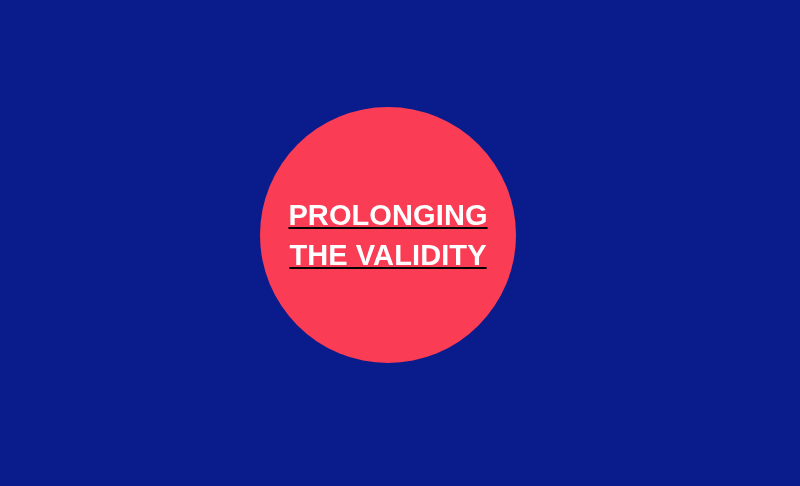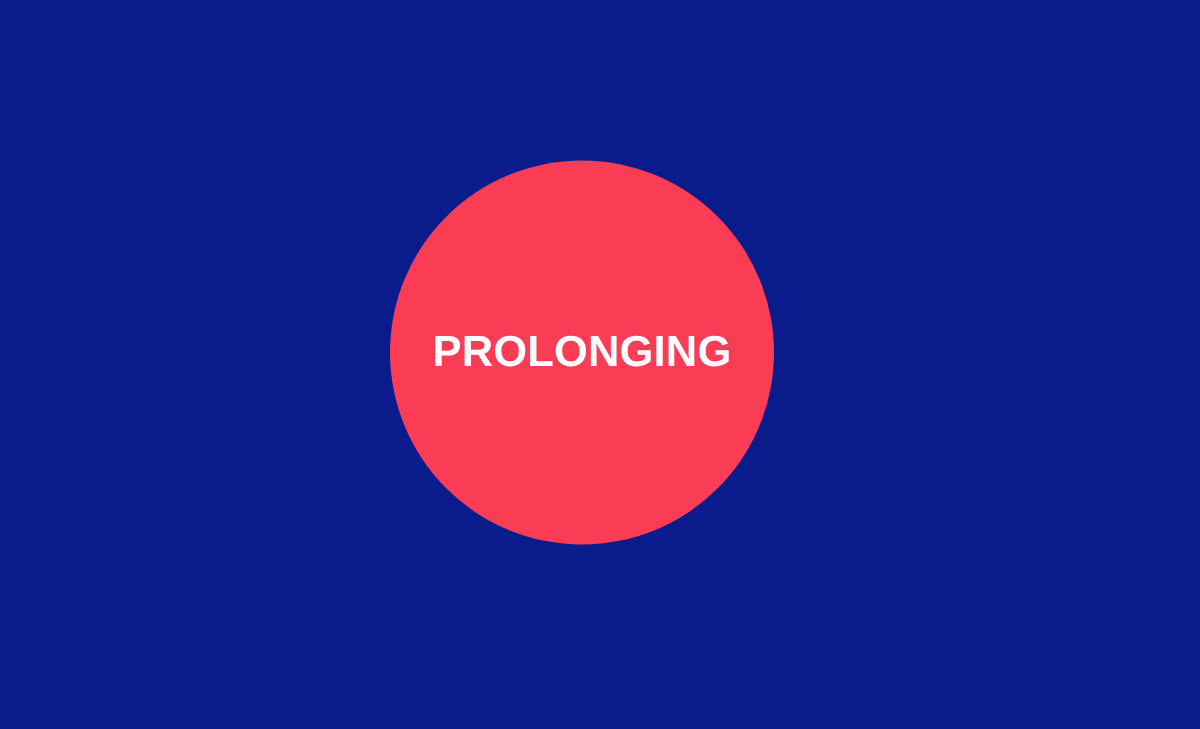--- a/index.html
+++ b/index.html
@@ -30,20 +30,21 @@
     left: 260px;
     top: 107px;
     width: 256px;
     height: 256px;
     border-radius: 50%;
     background: #fa3c55;
     display: flex;
     align-items: center;
     justify-content: center;
     box-sizing: border-box;
+    text-decoration: underline;
   }
 
   
   .title-block {
     width: 240px;
     text-align: center;
     color: #ffffff;
     font-weight: bold;
     font-size: 29px;
     line-height: 40px;
@@ -59,17 +60,18 @@
 </style>
 </head>
 <body>
 
 <div class="slide">
 
   <div class="circle">
 
     <div class="title-block">
       <span class="title-line">PROLONGING</span>
+      <span class="title-line">THE VALIDITY</span>
     </div>
 
   </div>
 
 </div>
 
 </body></html>

